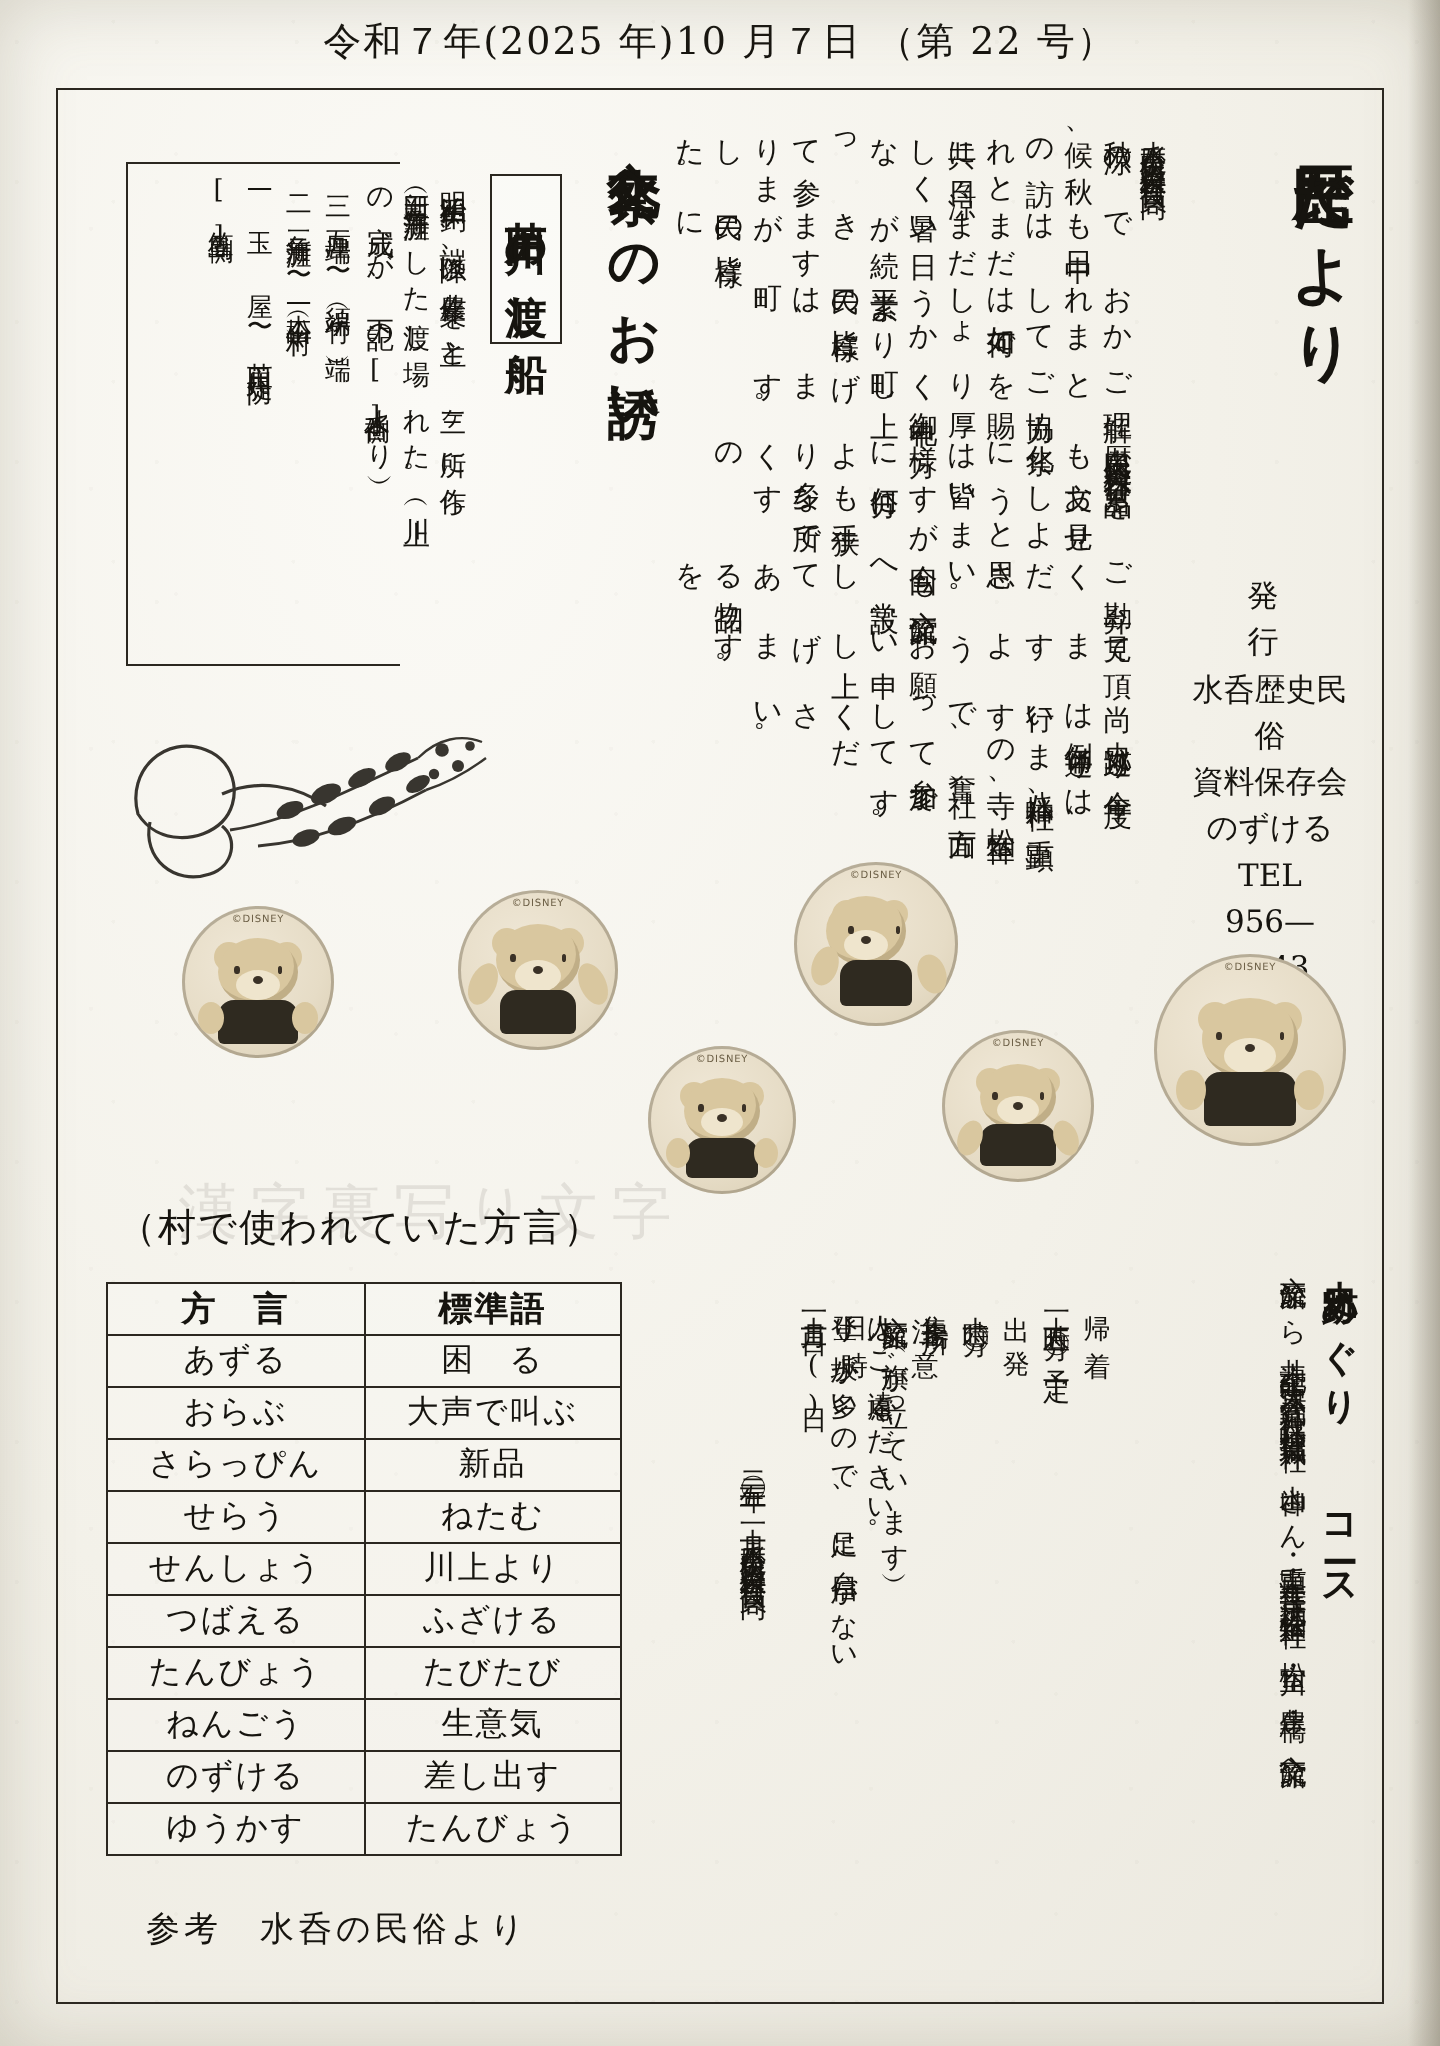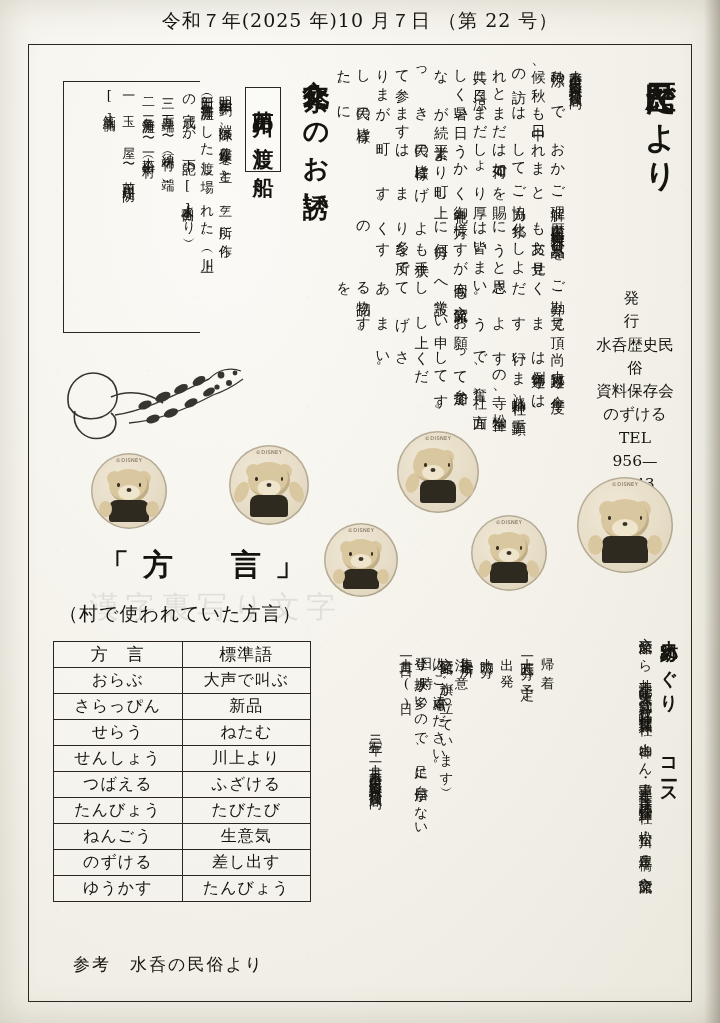--- a/index.html
+++ b/index.html
@@ -196,21 +196,21 @@
     font-size: 16px;
   }
   #dialect-table th, #dialect-table td {
     border: 1.2px solid #2b2720;
     height: 25px;
     text-align: center;
     padding: 0 2px;
     letter-spacing: 1px;
     background: rgba(255,255,255,.18);
   }
-  #dialect-table th { font-weight: normal; font-size: 17px; }
+  #dialect-table th { font-weight: bold; font-size: 17px; }
   #dialect-ref {
     position: absolute;
     left: 44px;
     top: 908px;
     font-size: 17px;
     letter-spacing: 2px;
   }
   
   #walk {
     position: absolute;
@@ -567,32 +567,35 @@
           <div class="eye" style="right:21px; top:19px;"></div>
           <div class="nose" style="top:25px;"></div>
           <div class="shirt" style="top:39px; width:46px; height:27px;"></div>
           <div class="arm" style="left:1px; top:38px; width:15px; height:20px;"></div>
           <div class="arm" style="right:1px; top:38px; width:15px; height:20px;"></div>
         </div>
       </div>
 
       <div id="bleed">漢字裏写り文字</div>
 
-      <div id="dialect-title">「方　言」</div>
       <div id="dialect-sub">（村で使われていた方言）</div>
 
       <table id="dialect-table">
         <thead>
           <tr>
             <th>方　言</th>
             <th>標準語</th>
           </tr>
         </thead>
         <tbody>
           <tr>
+              <td>あずる</td>
+              <td>困　る</td>
+            </tr>
+          <tr>
               <td>おらぶ</td>
               <td>大声で叫ぶ</td>
             </tr>
           <tr>
               <td>さらっぴん</td>
               <td>新品</td>
             </tr>
           <tr>
               <td>せらう</td>
               <td>ねたむ</td>

